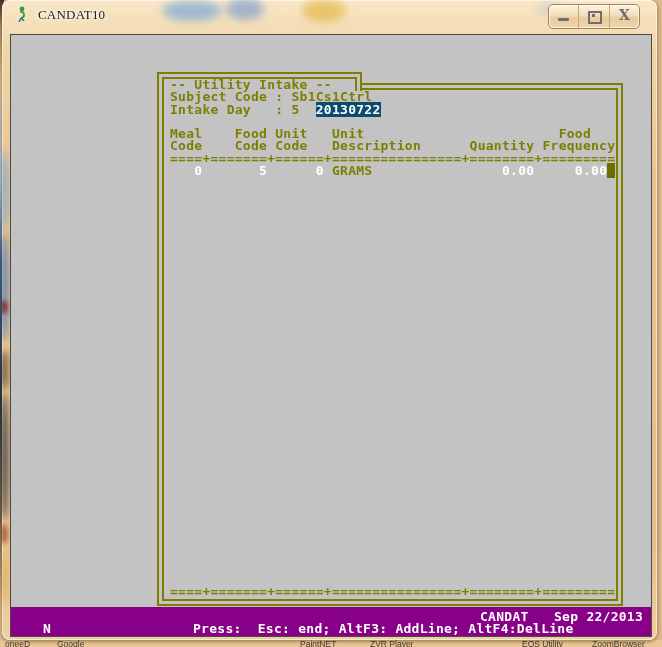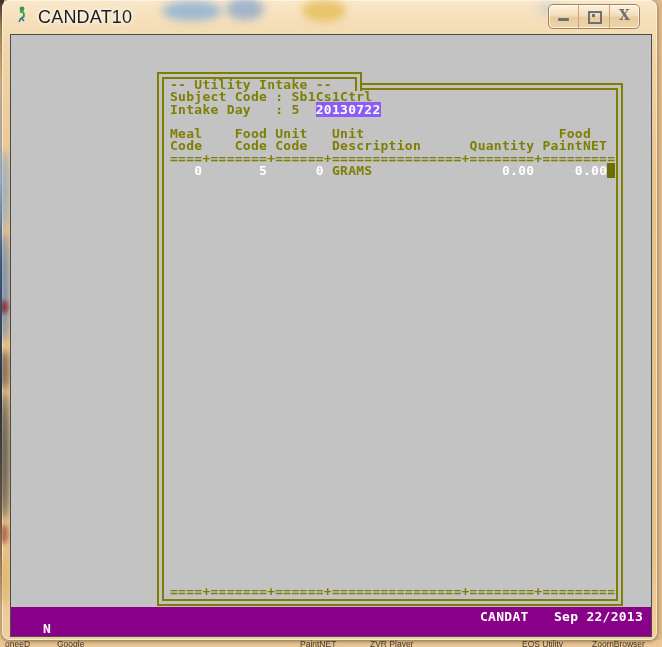--- a/index.html
+++ b/index.html
@@ -17,22 +17,22 @@
 
   
   .window{position:absolute;left:2px;top:0;width:655px;height:640px;border-radius:8px;
     background:linear-gradient(180deg,#f9e7c8 0%,#f1d5a8 8%,#e9c28c 30%,#e7bf88 85%,#efcf9f 100%);
     box-shadow:0 1px 4px rgba(40,25,10,.55), inset 0 0 0 1px rgba(255,255,255,.55);
     overflow:hidden;}
   .blob{position:absolute;filter:blur(4px);border-radius:50%;}
 
   .titlebar{position:absolute;left:0;top:0;width:100%;height:29px;}
   .app-icon{position:absolute;left:13px;top:6px;width:16px;height:17px;}
-  .win-title{position:absolute;left:36px;top:7px;font-size:18px;color:#1c1c1c;
-    text-shadow:0 0 3px #fff,0 0 6px #fff;letter-spacing:.2px;}
+  .win-title{position:absolute;left:36px;top:7px;font-size:13px;color:#1c1c1c;
+    text-shadow:0 0 3px #fff,0 0 6px #fff;letter-spacing:.2px;font-family:Liberation Serif, serif;}
 
   .btn-group{position:absolute;top:4px;right:17px;width:90px;height:23px;display:flex;
     border:1px solid #a58153;border-radius:5px;overflow:hidden;
     background:linear-gradient(180deg,#fdf4e3 0%,#f3ddb8 45%,#e9cc9e 55%,#eed4a8 100%);
     box-shadow:inset 0 0 0 1px rgba(255,255,255,.7);}
   .btn{flex:1;position:relative;border-right:1px solid #c3a679;}
   .btn:last-child{border-right:none;}
   .glyph-min{position:absolute;left:9px;top:13px;width:11px;height:3px;background:#6f6f6f;border-radius:1px;}
   .glyph-max{position:absolute;left:9px;top:6px;width:10px;height:9px;border:2px solid #6f6f6f;}
   .glyph-max-in{position:absolute;left:2px;top:1px;width:3px;height:3px;background:#6f6f6f;}
@@ -46,21 +46,21 @@
   .dos{font-family:"DejaVu Sans Mono", monospace;font-weight:bold;font-size:13px;
     line-height:12.3px;letter-spacing:.27px;white-space:pre;margin:0;}
 
   .form-tab{position:absolute;left:146px;top:37px;width:205px;height:19px;box-sizing:border-box;
     border:7px double #7e7e00;border-bottom:none;background:#c3c3c3;z-index:2;}
   .form-box{position:absolute;left:146px;top:48px;width:466px;height:523px;box-sizing:border-box;
     border:7px double #7e7e00;z-index:1;}
   .screen-text{position:absolute;left:159px;top:44px;z-index:3;color:#7e7e00;}
   .bottom-sep{position:absolute;left:159px;top:551px;z-index:3;color:#7e7e00;}
   .w{color:#ffffff;}
-  .hl{background:#8b5cf6;color:#ffffff;}
+  .hl{background:#0c4a6e;color:#ffffff;}
   .cur{background:#6e6e00;color:#6e6e00;}
 
   .statusbar{position:absolute;left:0;top:572px;width:640px;height:29px;background:#870087;z-index:4;}
   .statusbar span{position:absolute;color:#ffffff;font-family:"DejaVu Sans Mono", monospace;
     font-weight:bold;font-size:13px;letter-spacing:.27px;white-space:pre;}
 </style>
 </head>
 <body>
 
 <div class="desk-left"></div>
@@ -113,26 +113,27 @@
   <div class="client">
 
     <div class="form-tab"></div>
     <div class="form-box"></div>
 
     <pre class="dos screen-text"><span>-- Utility Intake --</span>
 <span>Subject Code : Sb1Cs1Ctrl</span>
 <span>Intake Day   : 5  </span><span class="hl">20130722</span>
 
 <span>Meal    Food Unit   Unit                        Food</span>
-<span>Code    Code Code   Description      Quantity PaintNET</span>
+<span>Code    Code Code   Description      Quantity Frequency</span>
 <span>====+=======+======+================+========+=========</span>
 <span class="w">   0       5      0</span><span> GRAMS                </span><span class="w">0.00     0.00</span><span class="cur"> </span></pre>
 
     <pre class="dos bottom-sep">====+=======+======+================+========+=========</pre>
 
     <div class="statusbar">
       <span style="left:469px;top:1.5px">CANDAT</span>
       <span style="left:543px;top:1.5px">Sep 22/2013</span>
       <span style="left:32px;top:14px">N</span>
+      <span style="left:182px;top:14px">Press:  Esc: end; AltF3: AddLine; AltF4:DelLine</span>
     </div>
 
   </div>
 </div>
 
 </body></html>

